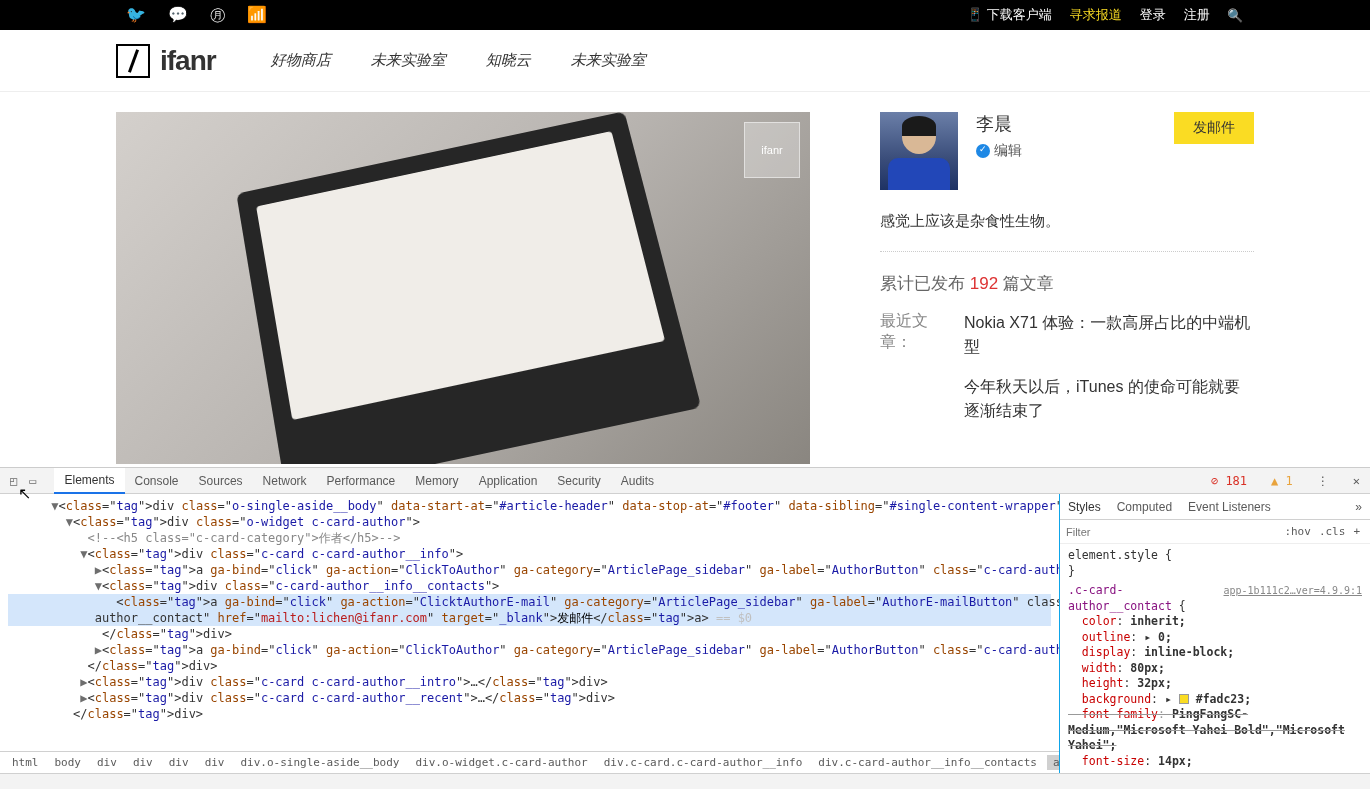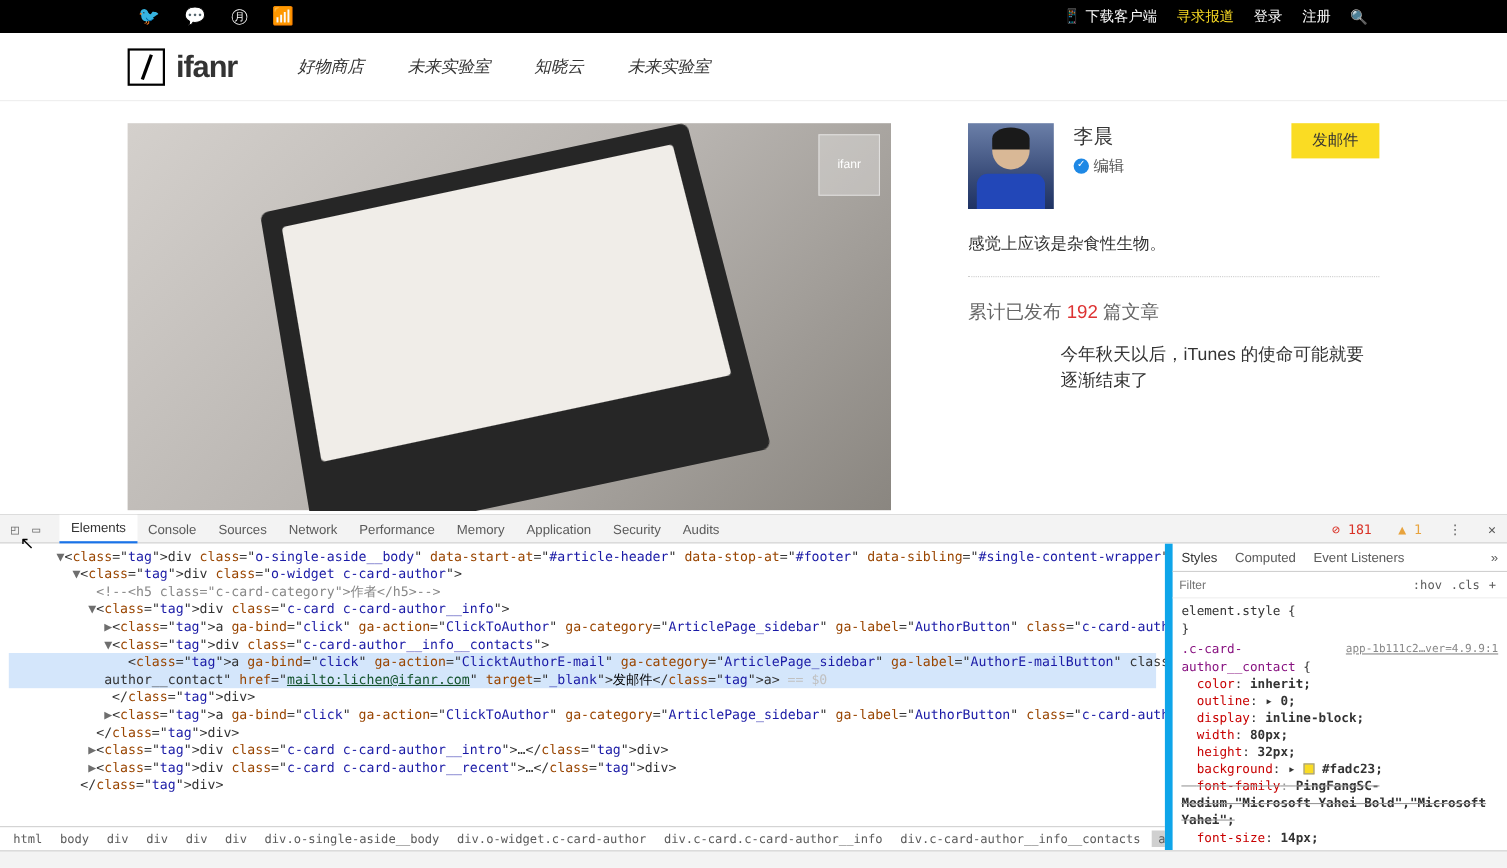--- a/index.html
+++ b/index.html
@@ -59,28 +59,28 @@
 .dt-tabs .tab.active { color:#333; border-bottom: 2px solid #1a73e8; background:#fff; }
 .dt-tabs .right { margin-left:auto; display:flex; align-items:flex-start; gap:24px; color:#5a5a5a; }
 .dt-tabs .err { color:#d93025; }
 .dt-tabs .warn { color:#e8a33d; }
 
 .dt-body { flex:1; display:flex; overflow:hidden; }
 .dt-elements { flex:1; overflow:auto; padding: 4px 8px; line-height: 16px; position:relative; }
 .dt-elements .line { white-space: pre; }
 .attr-n { color: #994500; }
 .attr-v { color: #1a1aa6; }
-.link { color: #14532d; text-decoration: underline; }
+.link { color: #b91c1c; }
 .txt { color: #000; }
 .gray { color: #888; }
 .arrow { color: #6e6e6e; }
 .highlighted-line { background: #d4e6fb; display:inline-block; width:100%; }
 .dim { color:#c0c0c0; }
 
-.dt-styles { width: 311px; border-left:7px solid #0ea5e9; display:flex; flex-direction:column; }
+.dt-styles { width: 311px; border-left:1px solid #0ea5e9; display:flex; flex-direction:column; }
 .st-tabs { height:26px; border-bottom:1px solid #d0d0d0; display:flex; align-items:center; font-family:-apple-system,sans-serif; padding:0 8px; gap:16px; color:#5a5a5a; }
 .st-tabs .active { color:#333; }
 .st-filter { height:24px; border-bottom:1px solid #eee; display:flex; align-items:center; padding:0 6px; }
 .st-filter input { border:none; flex:1; font-size:11px; outline:none; color:#888; }
 .st-filter .tag-btn { font-size:11px; color:#5a5a5a; padding:0 4px; cursor:pointer; }
 .st-body { flex:1; overflow:auto; padding:4px 8px; font-size: 11.5px; line-height:15.5px; }
 .sel { color:#881280; }
 .prop { color:#c80000; }
 .val { color:#333;font-weight:bold; }
 .swatch { display:inline-block; width:10px; height:10px; border:1px solid #999; vertical-align:middle; }
@@ -149,20 +149,24 @@
         </div>
       </div>
       <div class="mail-btn">发邮件</div>
     </div>
     <div class="bio">感觉上应该是杂食性生物。</div>
     <div class="divider"></div>
     <div class="stats">
       <span>累计已发布 </span><span class="count">192</span><span> 篇文章</span>
     </div>
     <div class="recent-list">
+      <div class="recent-item">
+        <div class="rl">最近文章：</div>
+        <div class="rt">Nokia X71 体验：一款高屏占比的中端机型</div>
+      </div>
       <div class="recent-item">
         <div class="rl"></div>
         <div class="rt">今年秋天以后，iTunes 的使命可能就要逐渐结束了</div>
       </div>
     </div>
   </div>
 </div>
 
 <div class="devtools">
   <div class="dt-tabs">

